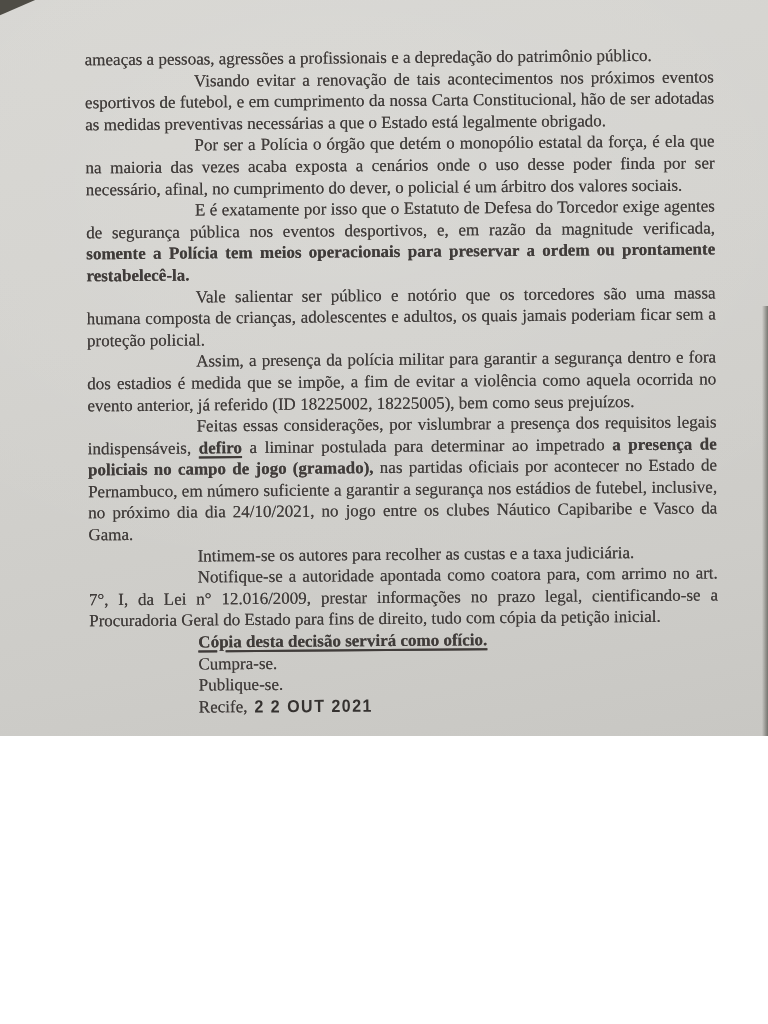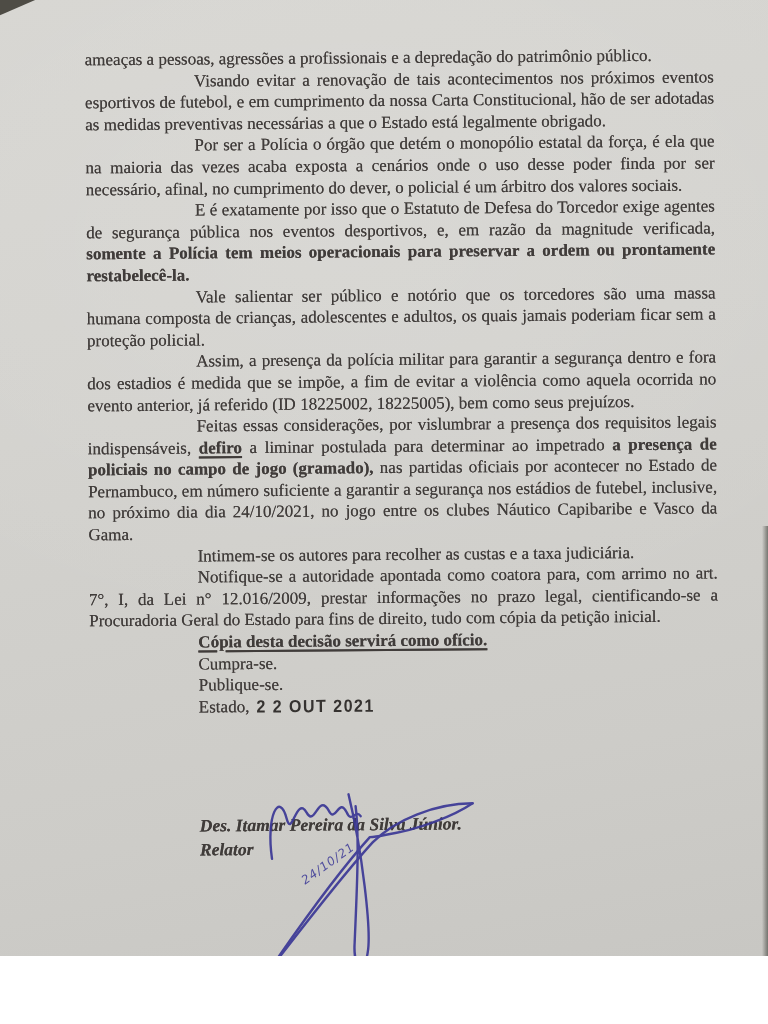--- a/index.html
+++ b/index.html
@@ -1,17 +1,17 @@
 <!DOCTYPE html>
 <html style="--paper: #d3d2ce; --text: #403c3a; --ink: #3b3896;"><head>
 <meta charset="utf-8">
 <style>
   html,body { margin:0; padding:0; }
   .page {
-    position:relative; width:768px; height:956px; overflow:hidden;
+    position:relative; width:768px; height:736px; overflow:hidden;
     background:
       radial-gradient(ellipse 900px 600px at 45% 25%, rgba(255,255,255,0.10), rgba(0,0,0,0) 70%),
       linear-gradient(168deg, #d7d6d2 0%, #d3d2ce 40%, #cdccc8 78%, #c8c7c3 100%);
     font-family:"Liberation Serif", serif;
   }
   .corner {
     position:absolute; top:-3px; left:-4px; width:46px; height:20px;
     background:#4e4c45; clip-path:polygon(0 0,100% 0,0 100%);
     filter:blur(1.6px);
   }
@@ -73,21 +73,21 @@
         <p class="para indent"><span>Por ser a Polícia o órgão que detém o monopólio estatal da força, é ela que na maioria das vezes acaba exposta a cenários onde o uso desse poder finda por ser necessário, afinal, no cumprimento do dever, o policial é um árbitro dos valores sociais.</span></p>
         <p class="para indent"><span>E é exatamente por isso que o Estatuto de Defesa do Torcedor exige agentes de segurança pública nos eventos desportivos, e, em razão da magnitude verificada, </span><span class="b">somente a Polícia tem meios operacionais para preservar a ordem ou prontamente restabelecê-la.</span></p>
         <p class="para indent"><span>Vale salientar ser público e notório que os torcedores são uma massa humana composta de crianças, adolescentes e adultos, os quais jamais poderiam ficar sem a proteção policial.</span></p>
         <p class="para indent"><span>Assim, a presença da polícia militar para garantir a segurança dentro e fora dos estadios é medida que se impõe, a fim de evitar a violência como aquela ocorrida no evento anterior, já referido (ID 18225002, 18225005), bem como seus prejuízos.</span></p>
         <p class="para indent"><span>Feitas essas considerações, por vislumbrar a presença dos requisitos legais indispensáveis, </span><span class="b u">defiro</span><span> a liminar postulada para determinar ao impetrado </span><span class="b">a presença de policiais no campo de jogo (gramado),</span><span> nas partidas oficiais por acontecer no Estado de Pernambuco, em número suficiente a garantir a segurança nos estádios de futebel, inclusive, no próximo dia dia 24/10/2021, no jogo entre os clubes Náutico Capibaribe e Vasco da Gama.</span></p>
         <p class="para indent"><span>Intimem-se os autores para recolher as custas e a taxa judiciária.</span></p>
         <p class="para indent"><span>Notifique-se a autoridade apontada como coatora para, com arrimo no art. 7°, I, da Lei n° 12.016/2009, prestar informações no prazo legal, cientificando-se a Procuradoria Geral do Estado para fins de direito, tudo com cópia da petição inicial.</span></p>
         <p class="para indent"><span class="b u">Cópia desta decisão servirá como ofício.</span></p>
         <p class="para indent"><span>Cumpra-se.</span></p>
         <p class="para indent"><span>Publique-se.</span></p>
-        <p class="para indent"><span>Estado,</span><span class="stamp">2 2 OUT 2021</span></p>
+        <p class="para indent"><span>Recife,</span><span class="stamp">2 2 OUT 2021</span></p>
       </div>
 
     <div class="sig-block">
       <div>Des. Itamar Pereira da Silva Júnior.</div>
       <div>Relator</div>
     </div>
 
     <div class="pageno">5</div>
 
     <svg class="signature" viewBox="0 0 280 242" fill="none">

